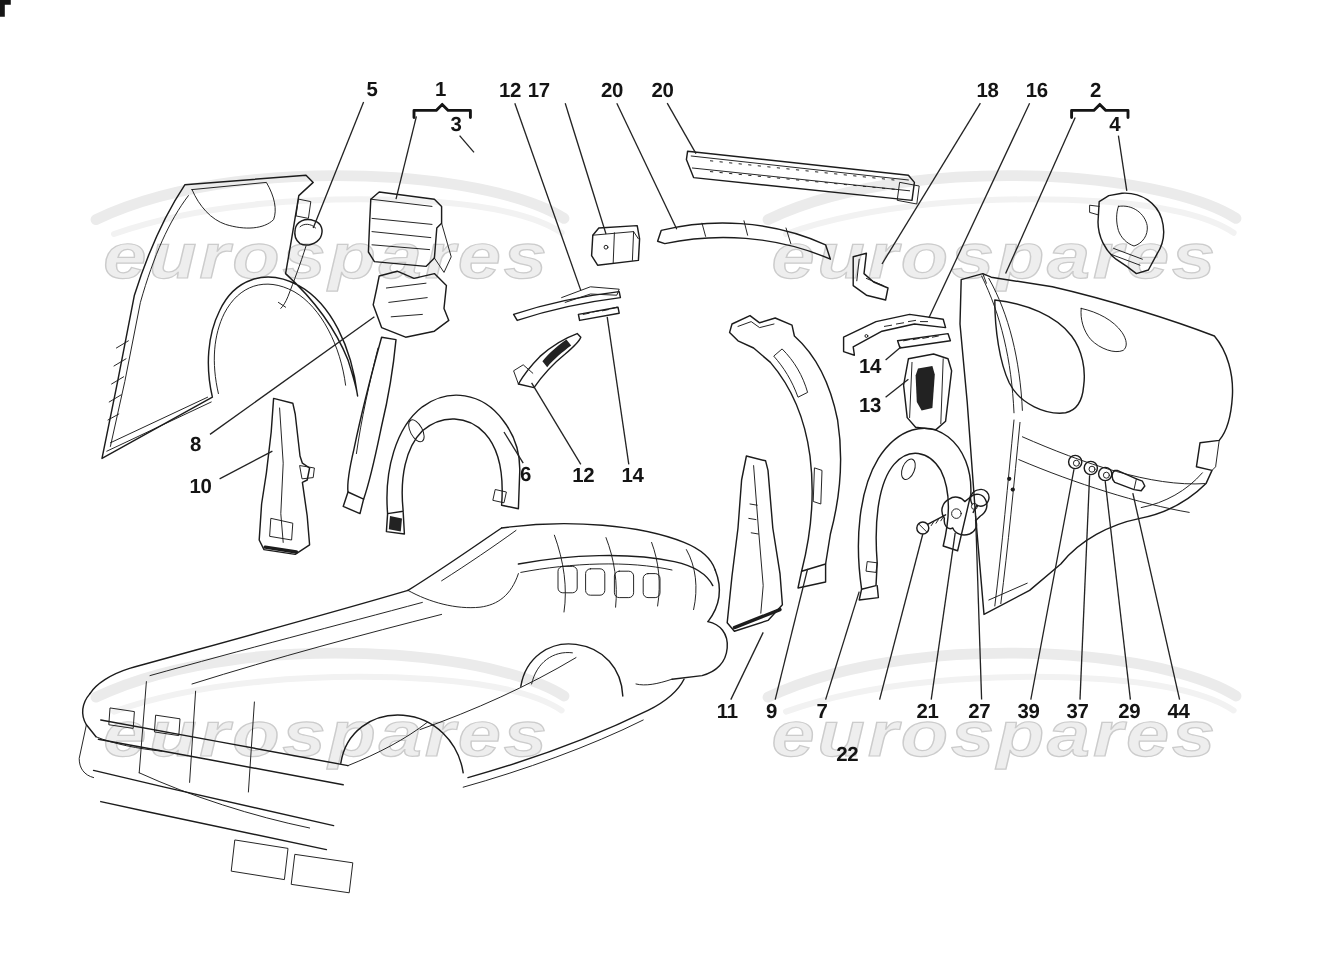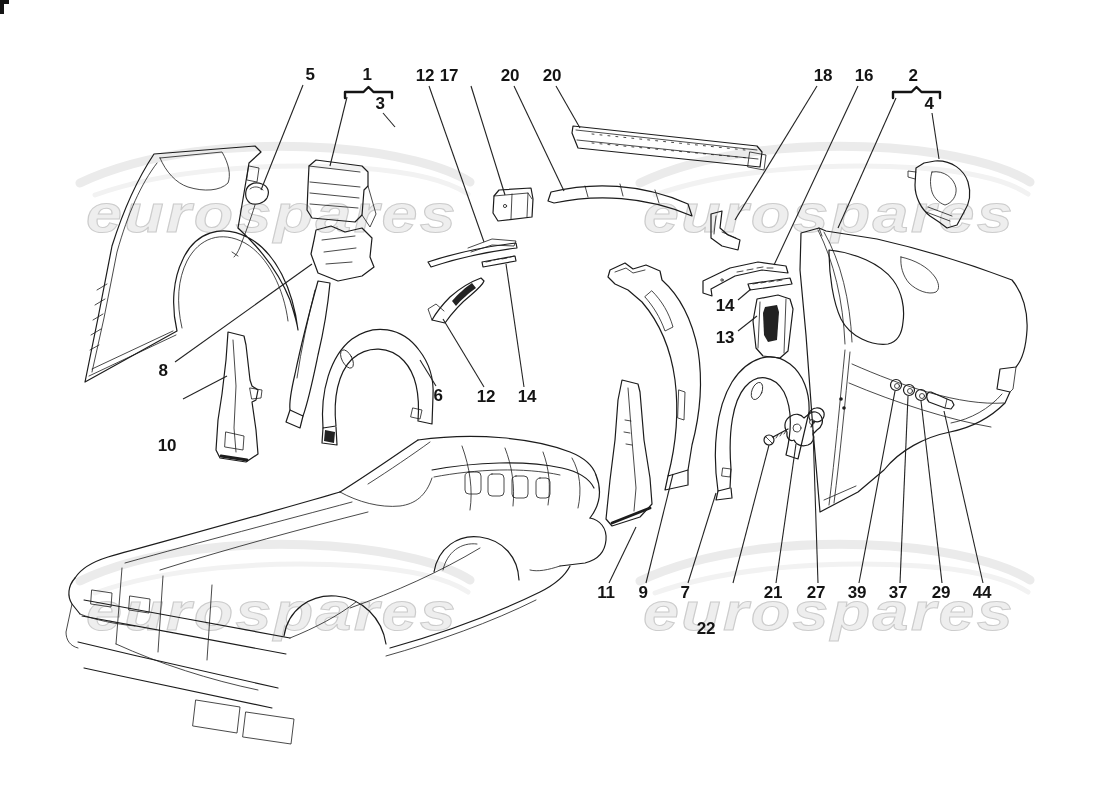--- a/index.html
+++ b/index.html
@@ -309,21 +309,21 @@
       <div class="callout" style="left: 380px; top: 104px;">3</div>
       <div class="callout" style="left: 425px; top: 76px;">12</div>
       <div class="callout" style="left: 449px; top: 76px;">17</div>
       <div class="callout" style="left: 510px; top: 76px;">20</div>
       <div class="callout" style="left: 552px; top: 76px;">20</div>
       <div class="callout" style="left: 823px; top: 76px;">18</div>
       <div class="callout" style="left: 864px; top: 76px; text-align: right;">16</div>
       <div class="callout" style="left: 913px; top: 76px;">2</div>
       <div class="callout" style="left: 929px; top: 104px;">4</div>
       <div class="callout" style="left: 163px; top: 371px;">8</div>
-      <div class="callout" style="left: 167px; top: 406px; margin-top: 40px;">10</div>
+      <div class="callout" style="left: 167px; top: 406px;">10</div>
       <div class="callout" style="left: 438px; top: 396px;">6</div>
       <div class="callout" style="left: 486px; top: 397px;">12</div>
       <div class="callout" style="left: 527px; top: 397px;">14</div>
       <div class="callout" style="left: 725px; top: 306px;">14</div>
       <div class="callout" style="left: 725px; top: 338px;">13</div>
       <div class="callout" style="left: 606px; top: 593px;">11</div>
       <div class="callout" style="left: 643px; top: 593px;">9</div>
       <div class="callout" style="left: 685px; top: 593px;">7</div>
       <div class="callout" style="left: 706px; top: 593px; margin-top: 36px;">22</div>
       <div class="callout" style="left: 773px; top: 593px;">21</div>

